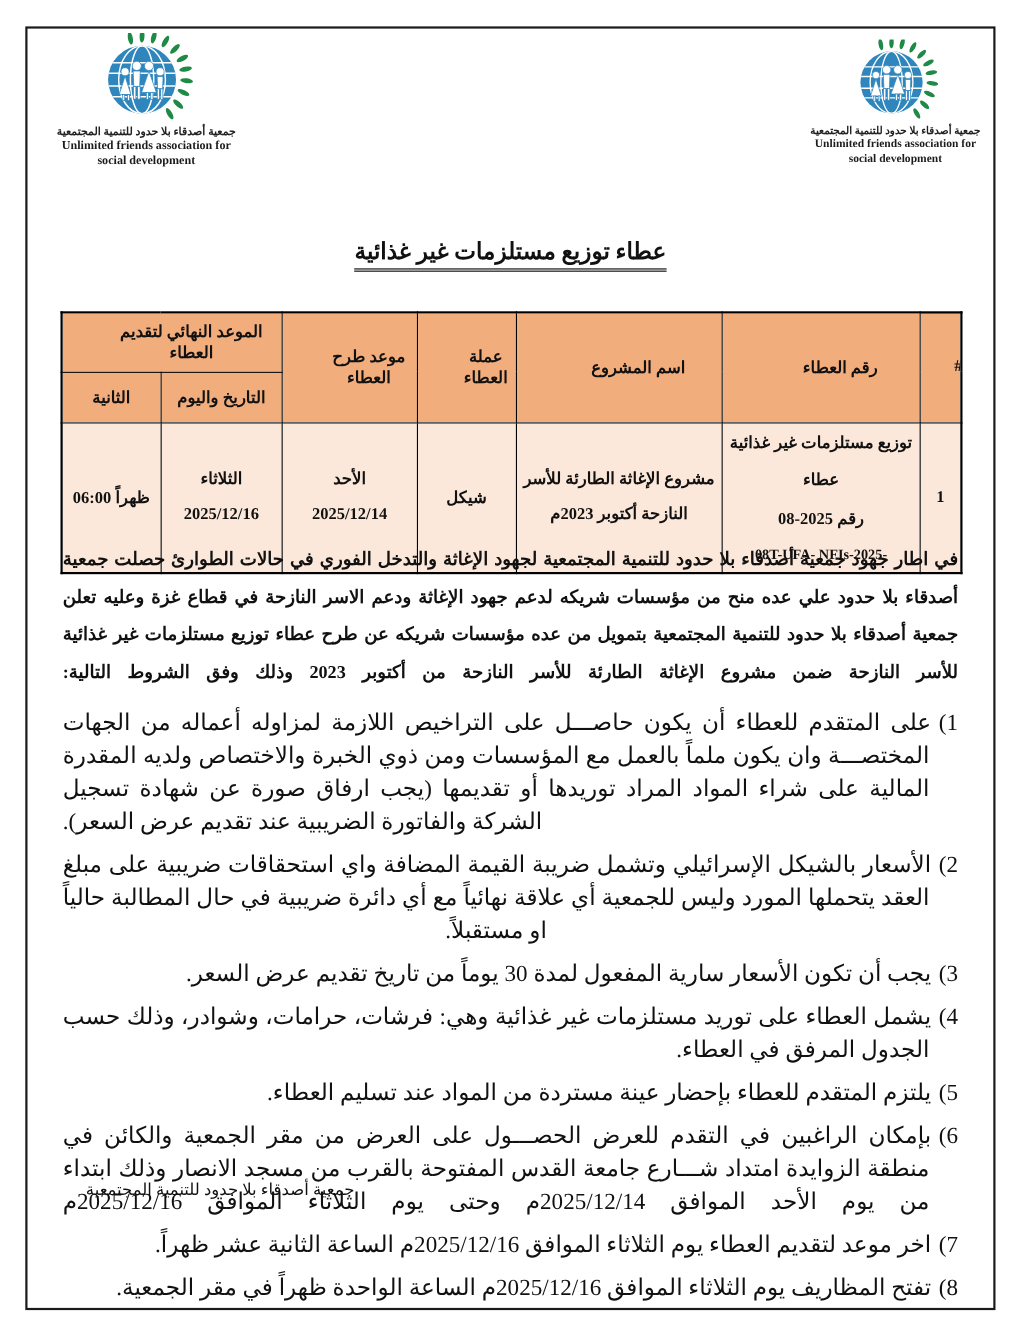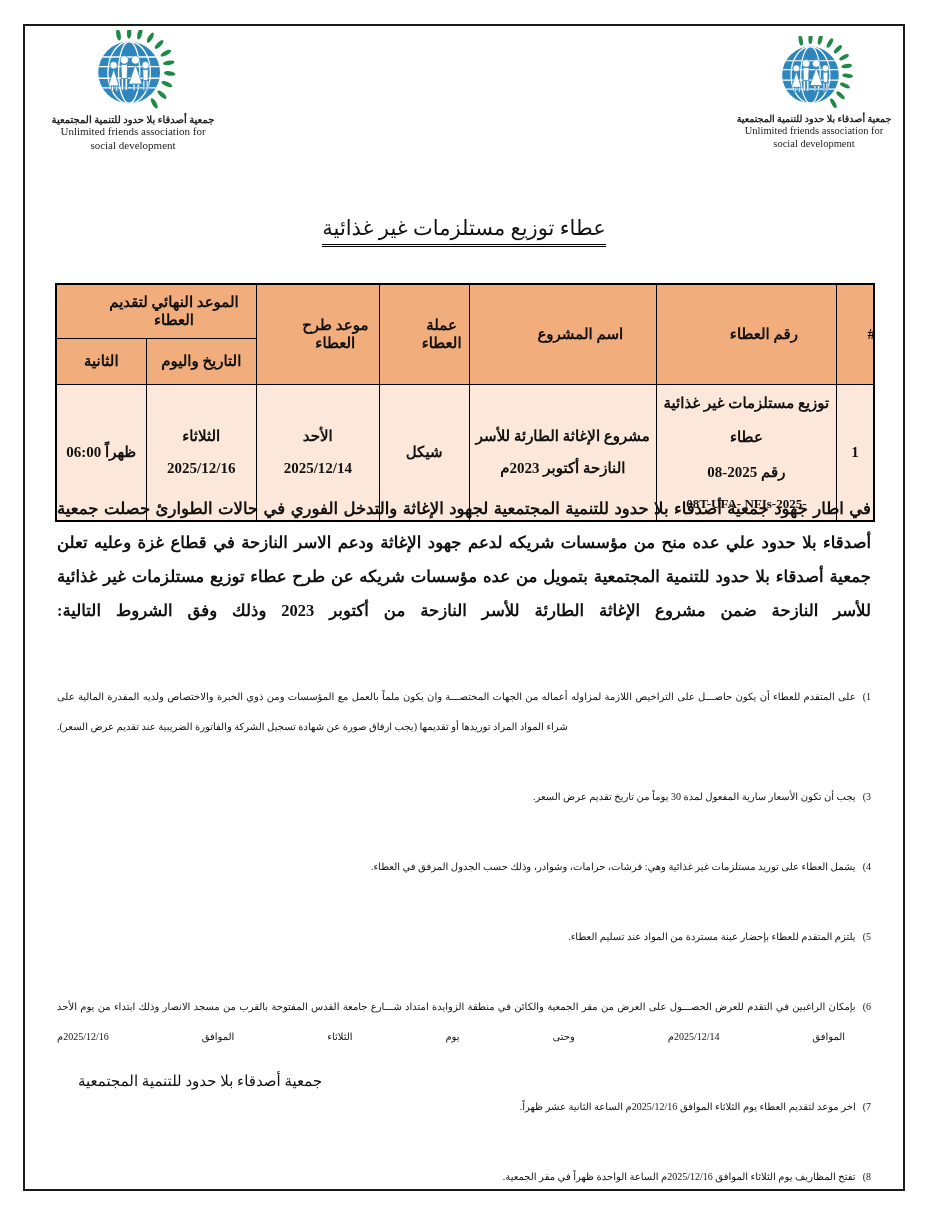--- a/index.html
+++ b/index.html
@@ -11,27 +11,27 @@
   .page-border{
     position:absolute;left:23px;top:24px;width:882px;height:1167px;
     border:2px solid #1a1a1a;box-sizing:border-box;pointer-events:none;
   }
   
   .logo{position:absolute;text-align:center;}
   .logo-left{left:45px;top:30px;width:176px;}
   .logo-right{left:732px;top:36px;width:164px;}
   .logo svg{display:block;margin:0 auto;}
   .logo-ar{font-size:10px;font-weight:bold;color:#222;margin-top:1px;white-space:nowrap;direction:rtl;}
-  .logo-en{font-size:11px;font-weight:normal;color:#1c1c1c;line-height:1.25;}
+  .logo-en{font-size:11px;font-weight:bold;color:#1c1c1c;line-height:1.25;}
   .logo-right .logo-ar{font-size:9.5px;}
   .logo-right .logo-en{font-size:10.5px;}
   
   .title-wrap{position:absolute;top:216px;left:0;right:0;text-align:center;}
   .doc-title{
-    display:inline-block;font-size:21px;font-weight:normal;direction:rtl;
+    display:inline-block;font-size:21px;font-weight:bold;direction:rtl;
     border-bottom:3px double #000;padding-bottom:3px;
   }
   
   .tender-table{
     position:absolute;left:55px;top:283px;width:820px;
     border-collapse:collapse;table-layout:fixed;direction:rtl;
     border:2px solid #000;
   }
   .tender-table th,.tender-table td{
     border:1px solid #000;text-align:center;vertical-align:middle;
@@ -49,23 +49,23 @@
   .ltr{direction:ltr;unicode-bidi:isolate-override;font-size:13px;}
   .ltrcell{direction:ltr;}
   
   .intro{
     position:absolute;left:57px;top:492px;width:814px;margin:0;
     direction:rtl;text-align:justify;text-align-last:justify;
     font-weight:bold;font-size:16.5px;line-height:34px;
   }
   .conds{position:absolute;left:57px;top:642px;width:814px;direction:rtl;}
   .cond{
-    font-size:10px;line-height:30px;margin-bottom:9px;
+    font-size:21px;line-height:30px;margin-bottom:9px;
     text-align:justify;direction:rtl;
-    padding-right:26px;text-indent:-26px;margin-top:40px;
+    padding-right:26px;text-indent:-26px;
   }
   .cond .cmark{margin-left:7px;}
   .last-left{text-align-last:left;}
   .last-center{text-align-last:center;}
   .last-justify{text-align-last:justify;}
   .footer{
     position:absolute;left:78px;top:1072px;direction:rtl;
     font-size:15px;white-space:nowrap;
   }
 </style>
@@ -193,20 +193,21 @@
       </td>
       <td class="ltrcell">06:00 ظهراً</td>
     </tr>
   </tbody>
 </table>
 
 <p class="intro" dir="rtl">في اطار جهود جمعية أصدقاء بلا حدود للتنمية المجتمعية لجهود الإغاثة والتدخل الفوري في حالات الطوارئ حصلت جمعية أصدقاء بلا حدود علي عده منح من مؤسسات شريكه لدعم جهود الإغاثة ودعم الاسر النازحة في قطاع غزة وعليه تعلن جمعية أصدقاء بلا حدود للتنمية المجتمعية بتمويل من عده مؤسسات شريكه عن طرح عطاء توزيع مستلزمات غير غذائية للأسر النازحة ضمن مشروع الإغاثة الطارئة للأسر النازحة من أكتوبر 2023 وذلك وفق الشروط التالية:</p>
 
 <div class="conds">
   <div class="cond last-left"><span class="cmark">1)</span><span>على المتقدم للعطاء أن يكون حاصـــل على التراخيص اللازمة لمزاوله أعماله من الجهات المختصـــة وان يكون ملماً بالعمل مع المؤسسات ومن ذوي الخبرة والاختصاص ولديه المقدرة المالية على شراء المواد المراد توريدها أو تقديمها (يجب ارفاق صورة عن شهادة تسجيل الشركة والفاتورة الضريبية عند تقديم عرض السعر).</span></div>
+  <div class="cond last-center"><span class="cmark">2)</span><span>الأسعار بالشيكل الإسرائيلي وتشمل ضريبة القيمة المضافة واي استحقاقات ضريبية على مبلغ العقد يتحملها المورد وليس للجمعية أي علاقة نهائياً مع أي دائرة ضريبية في حال المطالبة حالياً او مستقبلاً.</span></div>
   <div class="cond"><span class="cmark">3)</span><span>يجب أن تكون الأسعار سارية المفعول لمدة 30 يوماً من تاريخ تقديم عرض السعر.</span></div>
   <div class="cond"><span class="cmark">4)</span><span>يشمل العطاء على توريد مستلزمات غير غذائية وهي: فرشات، حرامات، وشوادر، وذلك حسب الجدول المرفق في العطاء.</span></div>
   <div class="cond"><span class="cmark">5)</span><span>يلتزم المتقدم للعطاء بإحضار عينة مستردة من المواد عند تسليم العطاء.</span></div>
   <div class="cond last-justify"><span class="cmark">6)</span><span>بإمكان الراغبين في التقدم للعرض الحصـــول على العرض من مقر الجمعية والكائن في منطقة الزوايدة امتداد شـــارع جامعة القدس المفتوحة بالقرب من مسجد الانصار وذلك ابتداء من يوم الأحد الموافق 2025/12/14م وحتى يوم الثلاثاء الموافق 2025/12/16م</span></div>
   <div class="cond"><span class="cmark">7)</span><span>اخر موعد لتقديم العطاء يوم الثلاثاء الموافق 2025/12/16م الساعة الثانية عشر ظهراً.</span></div>
   <div class="cond"><span class="cmark">8)</span><span>تفتح المظاريف يوم الثلاثاء الموافق 2025/12/16م الساعة الواحدة ظهراً في مقر الجمعية.</span></div>
 </div>
 
 <div class="footer">جمعية أصدقاء بلا حدود للتنمية المجتمعية</div>
 

